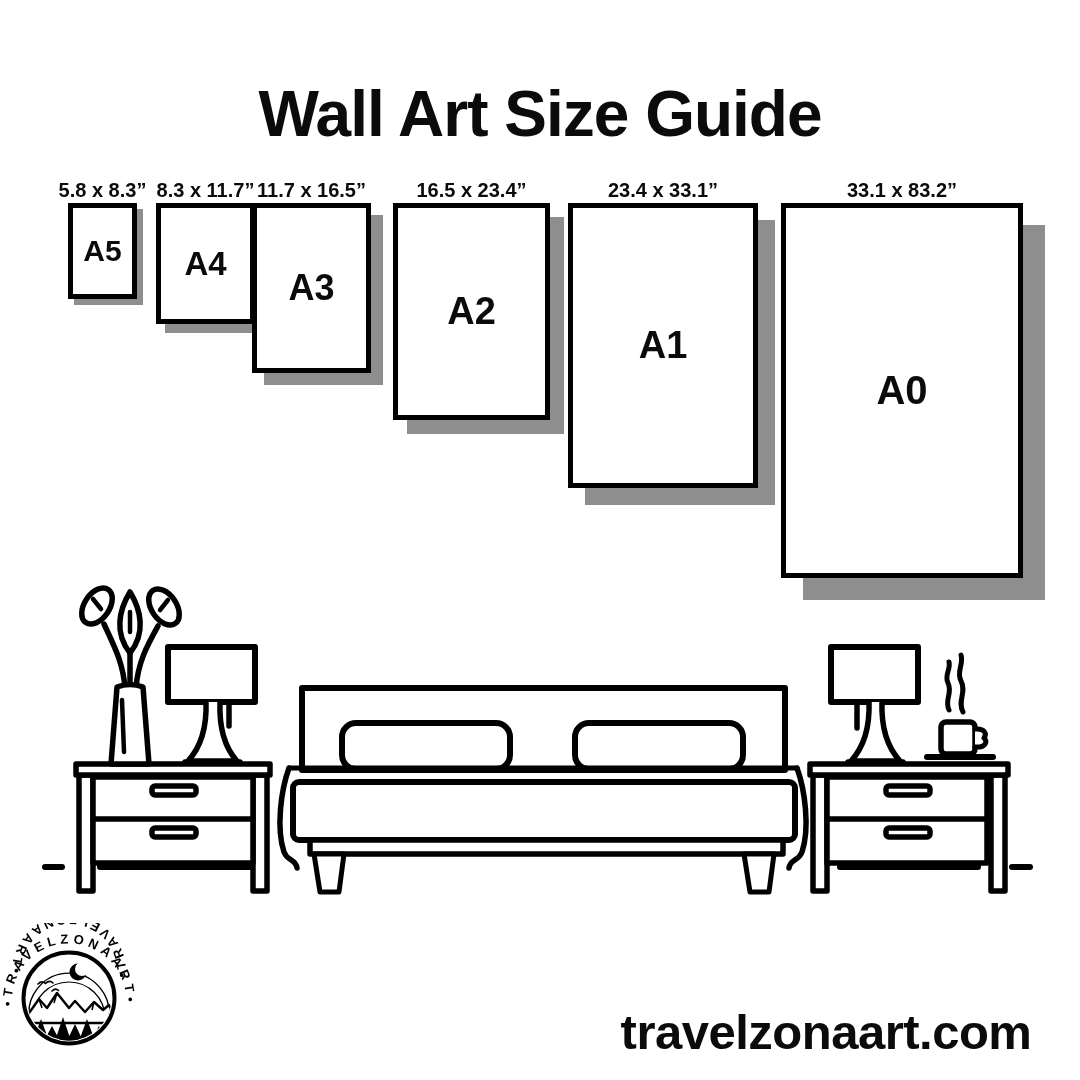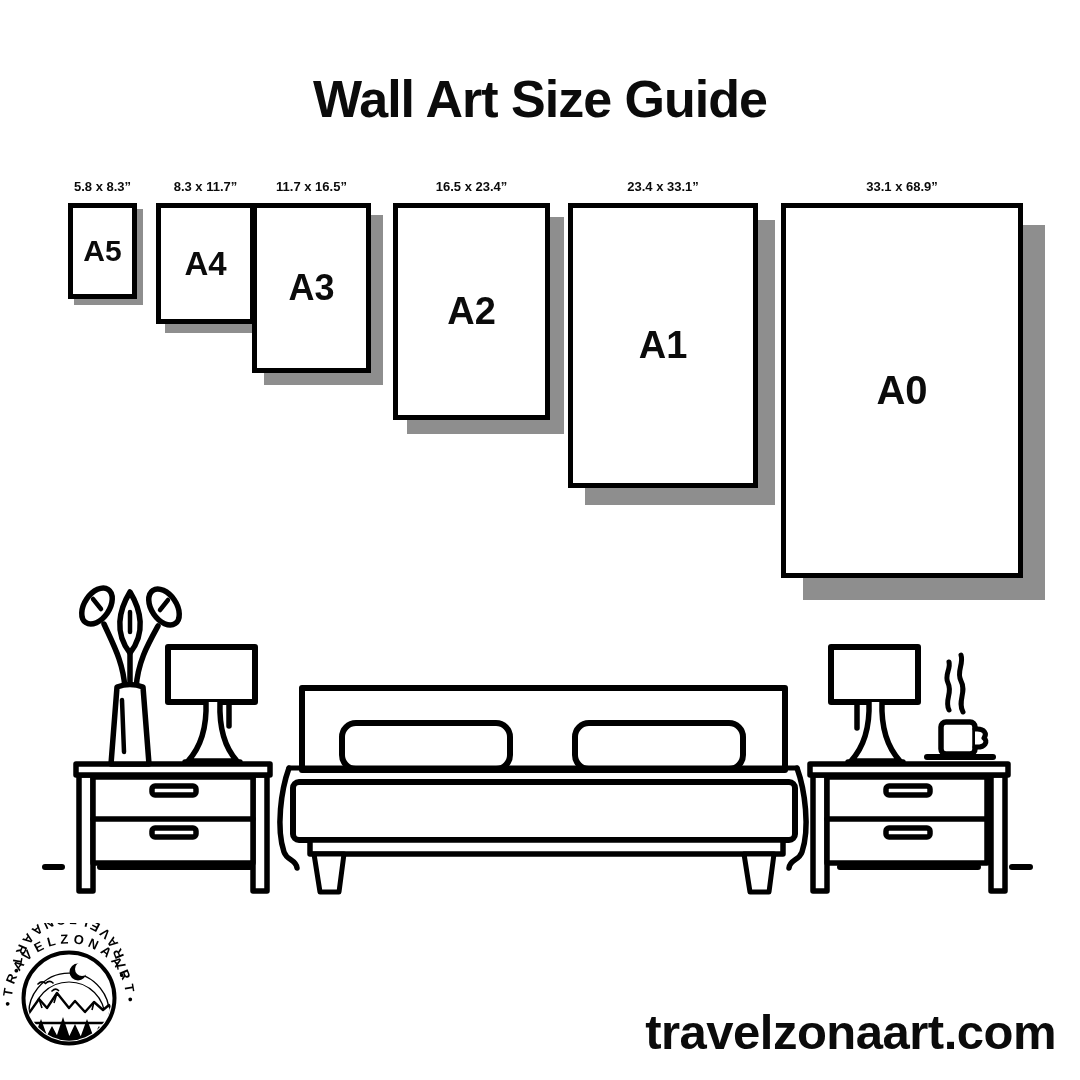--- a/index.html
+++ b/index.html
@@ -1,34 +1,34 @@
 <!DOCTYPE html>
 <html><head>
 <meta charset="utf-8">
 <style>
   html,body{margin:0;padding:0;background:#fff;}
   .stage{position:relative;width:1080px;height:1080px;background:#fff;overflow:hidden;
          font-family:"Liberation Sans",sans-serif;color:#000;}
   .title{position:absolute;top:34px;left:0;right:0;text-align:center;
-         font-size:52px;font-weight:bold;letter-spacing:-1px;color:#0b0b0b;}
+         font-size:64px;font-weight:bold;letter-spacing:-1px;color:#0b0b0b;}
   
   .poster{position:absolute;background:#fff;border:5px solid #000;
           display:flex;align-items:center;justify-content:center;
           font-weight:bold;color:#0b0b0b;}
   .poster .dims{position:absolute;top:-29px;left:50%;transform:translateX(-50%);
-                white-space:nowrap;font-size:13px;font-weight:bold;letter-spacing:0;}
+                white-space:nowrap;font-size:20px;font-weight:bold;letter-spacing:0;}
   .a5{left:68px; top:203px;width:59px; height:86px; box-shadow:6px 6px 0 #8e8e8e; font-size:30px;}
   .a4{left:156px;top:203px;width:89px; height:111px;box-shadow:9px 9px 0 #8e8e8e; font-size:33px;align-items:center;}
   .a3{left:252px;top:203px;width:109px;height:160px;box-shadow:12px 12px 0 #8e8e8e;font-size:36px;}
   .a2{left:393px;top:203px;width:147px;height:207px;box-shadow:14px 14px 0 #8e8e8e;font-size:38px;}
   .a1{left:568px;top:203px;width:180px;height:275px;box-shadow:17px 17px 0 #8e8e8e;font-size:38px;}
   .a0{left:781px;top:203px;width:232px;height:365px;box-shadow:22px 22px 0 #8e8e8e;font-size:40px;}
   .scene{position:absolute;left:0;top:0;width:1080px;height:1080px;}
   .logo{position:absolute;left:0;top:923px;width:150px;height:152px;}
-  .site{position:absolute;left:596px;top:1004px;width:460px;text-align:right;
+  .site{position:absolute;left:596px;top:1004px;width:460px;text-align:center;
         font-size:49px;font-weight:bold;letter-spacing:-0.5px;color:#0b0b0b;}
 </style>
 </head>
 <body>
 
 <div class="stage">
 
   <h1 class="title">Wall Art Size Guide</h1>
 
   <section>
@@ -46,21 +46,21 @@
     </div>
     <div class="poster a2">
       <span class="dims">16.5 x 23.4”</span>
       <span>A2</span>
     </div>
     <div class="poster a1">
       <span class="dims">23.4 x 33.1”</span>
       <span>A1</span>
     </div>
     <div class="poster a0">
-      <span class="dims">33.1 x 68.9”</span>
+      <span class="dims">33.1 x 83.2”</span>
       <span>A0</span>
     </div>
   </section>
 
   <svg class="scene" viewBox="0 0 1080 1080" xmlns="http://www.w3.org/2000/svg">
     <g stroke="#000" stroke-width="5.5" fill="none" stroke-linecap="round" stroke-linejoin="round">
 
       <path d="M45 867H62M100 867H250M840 867H978M1012 867H1030" stroke-width="6"></path>
 
       <g>

